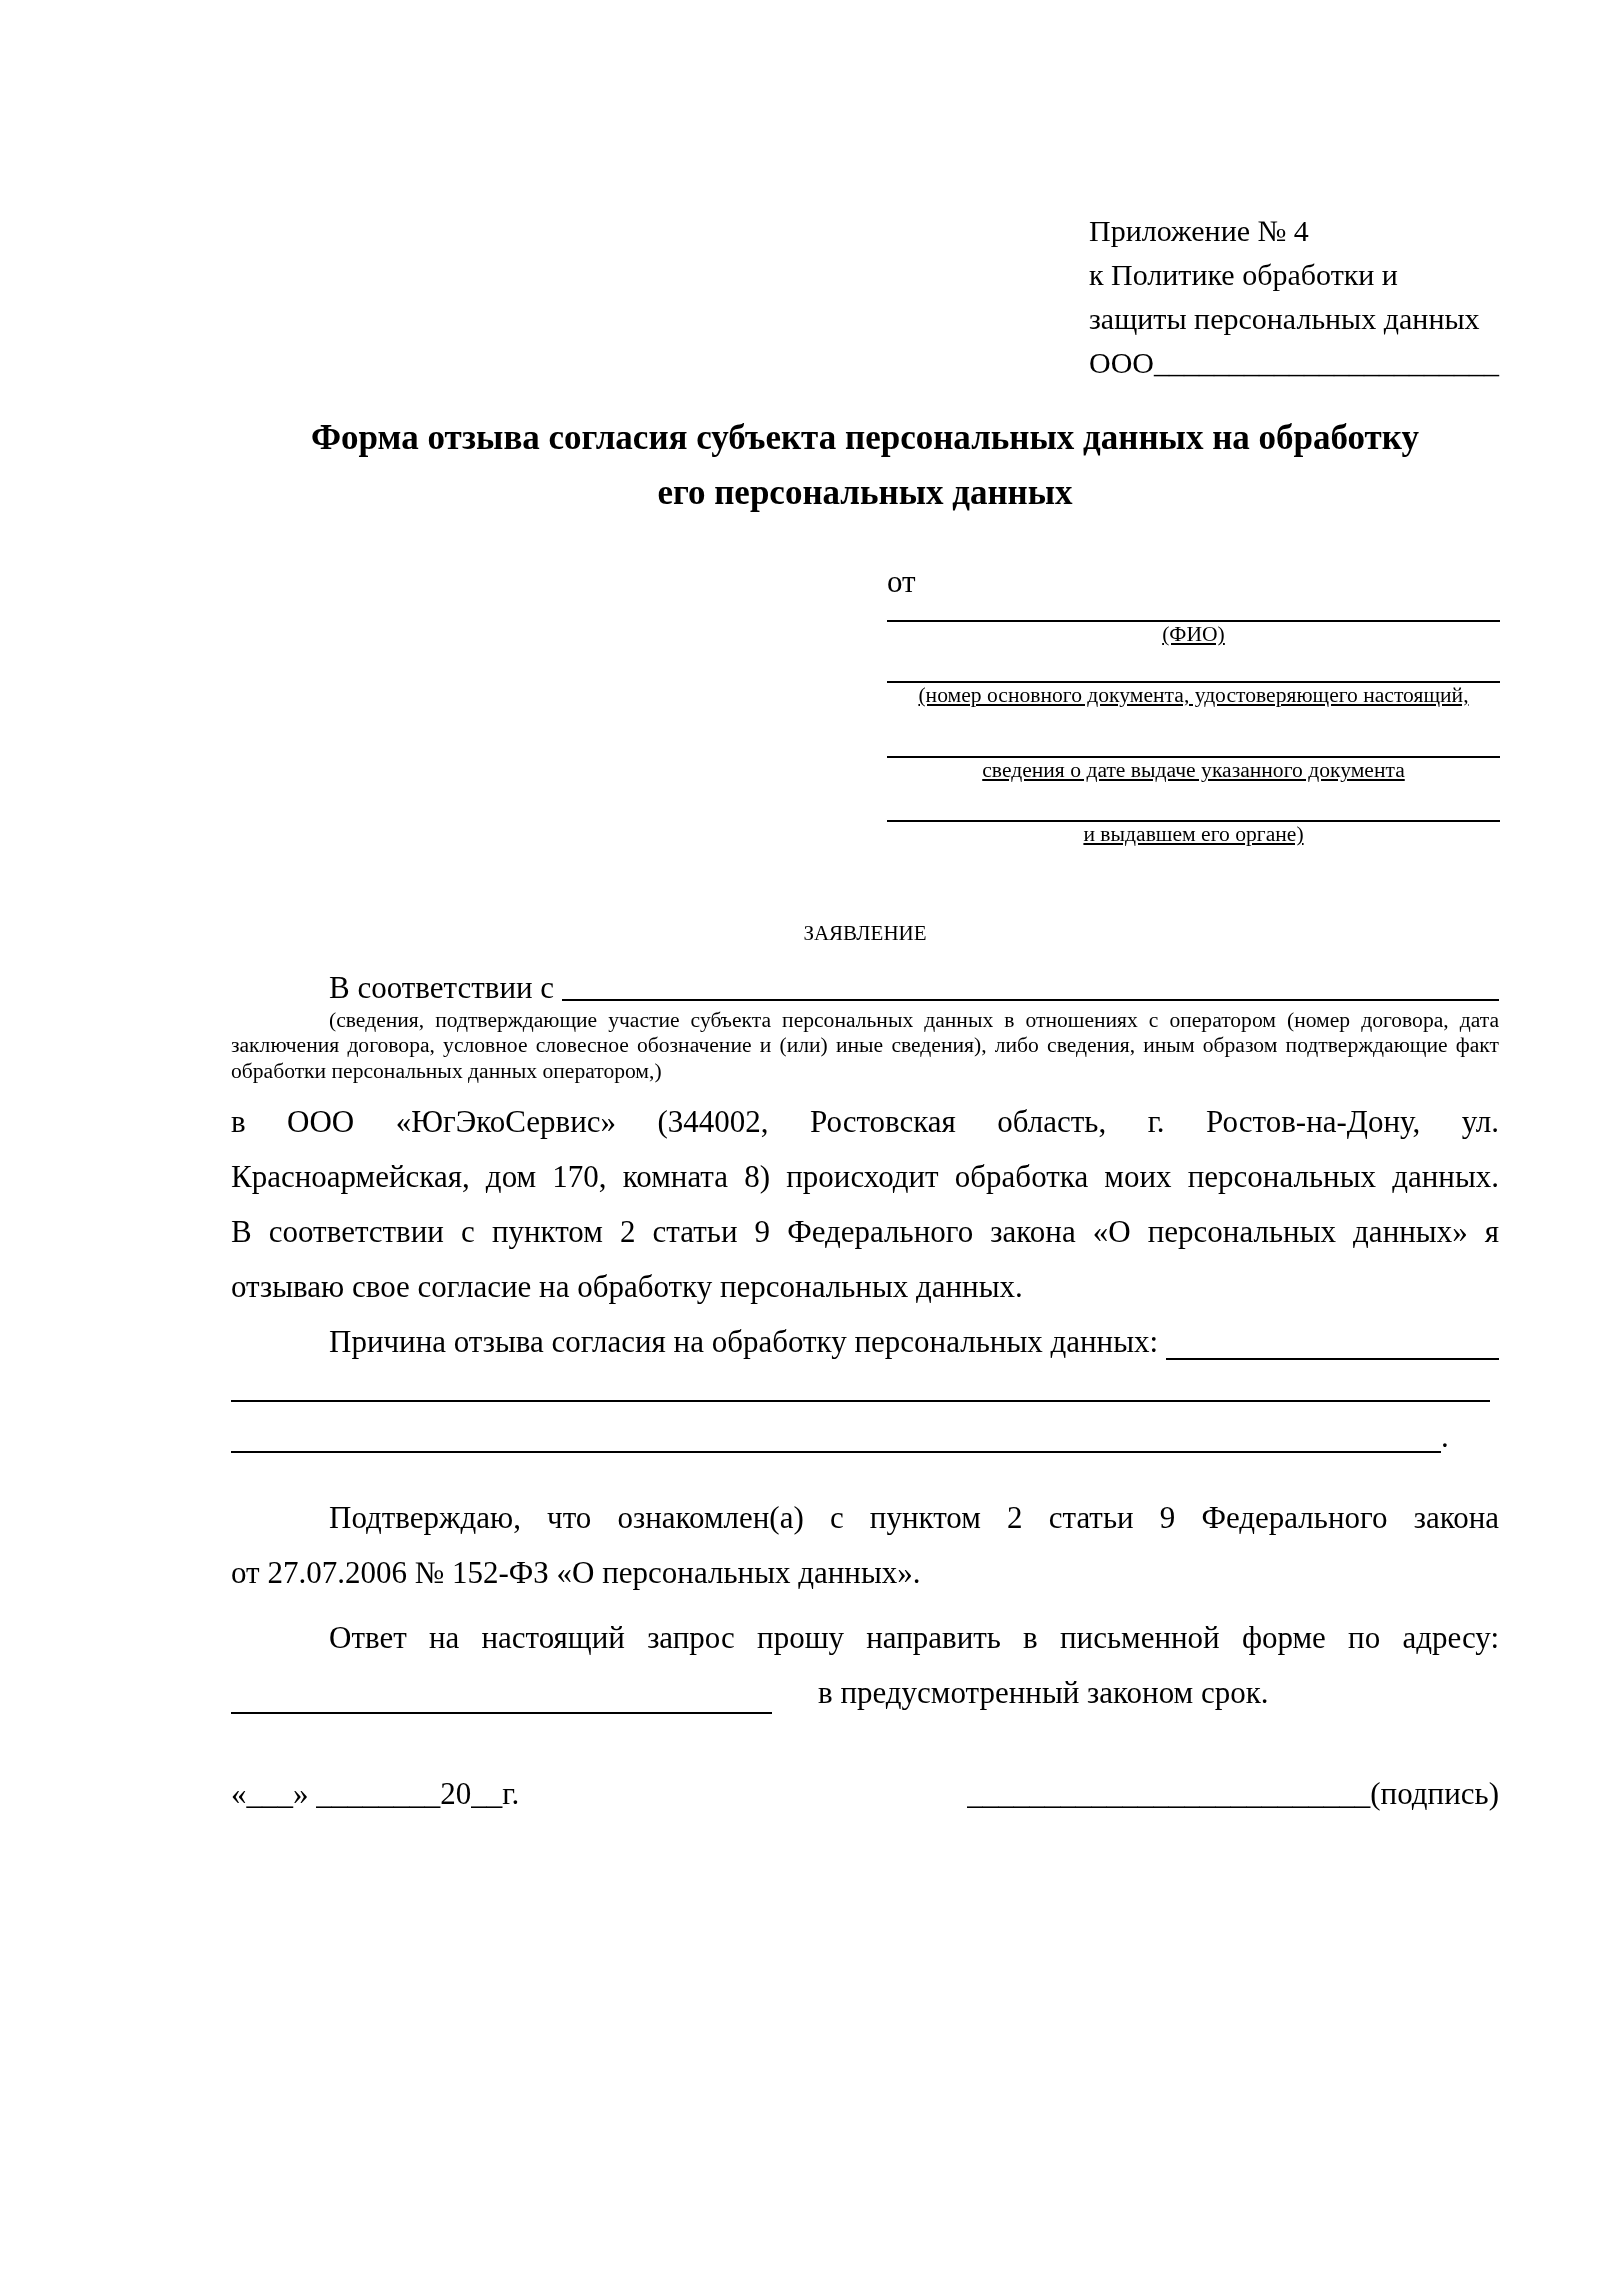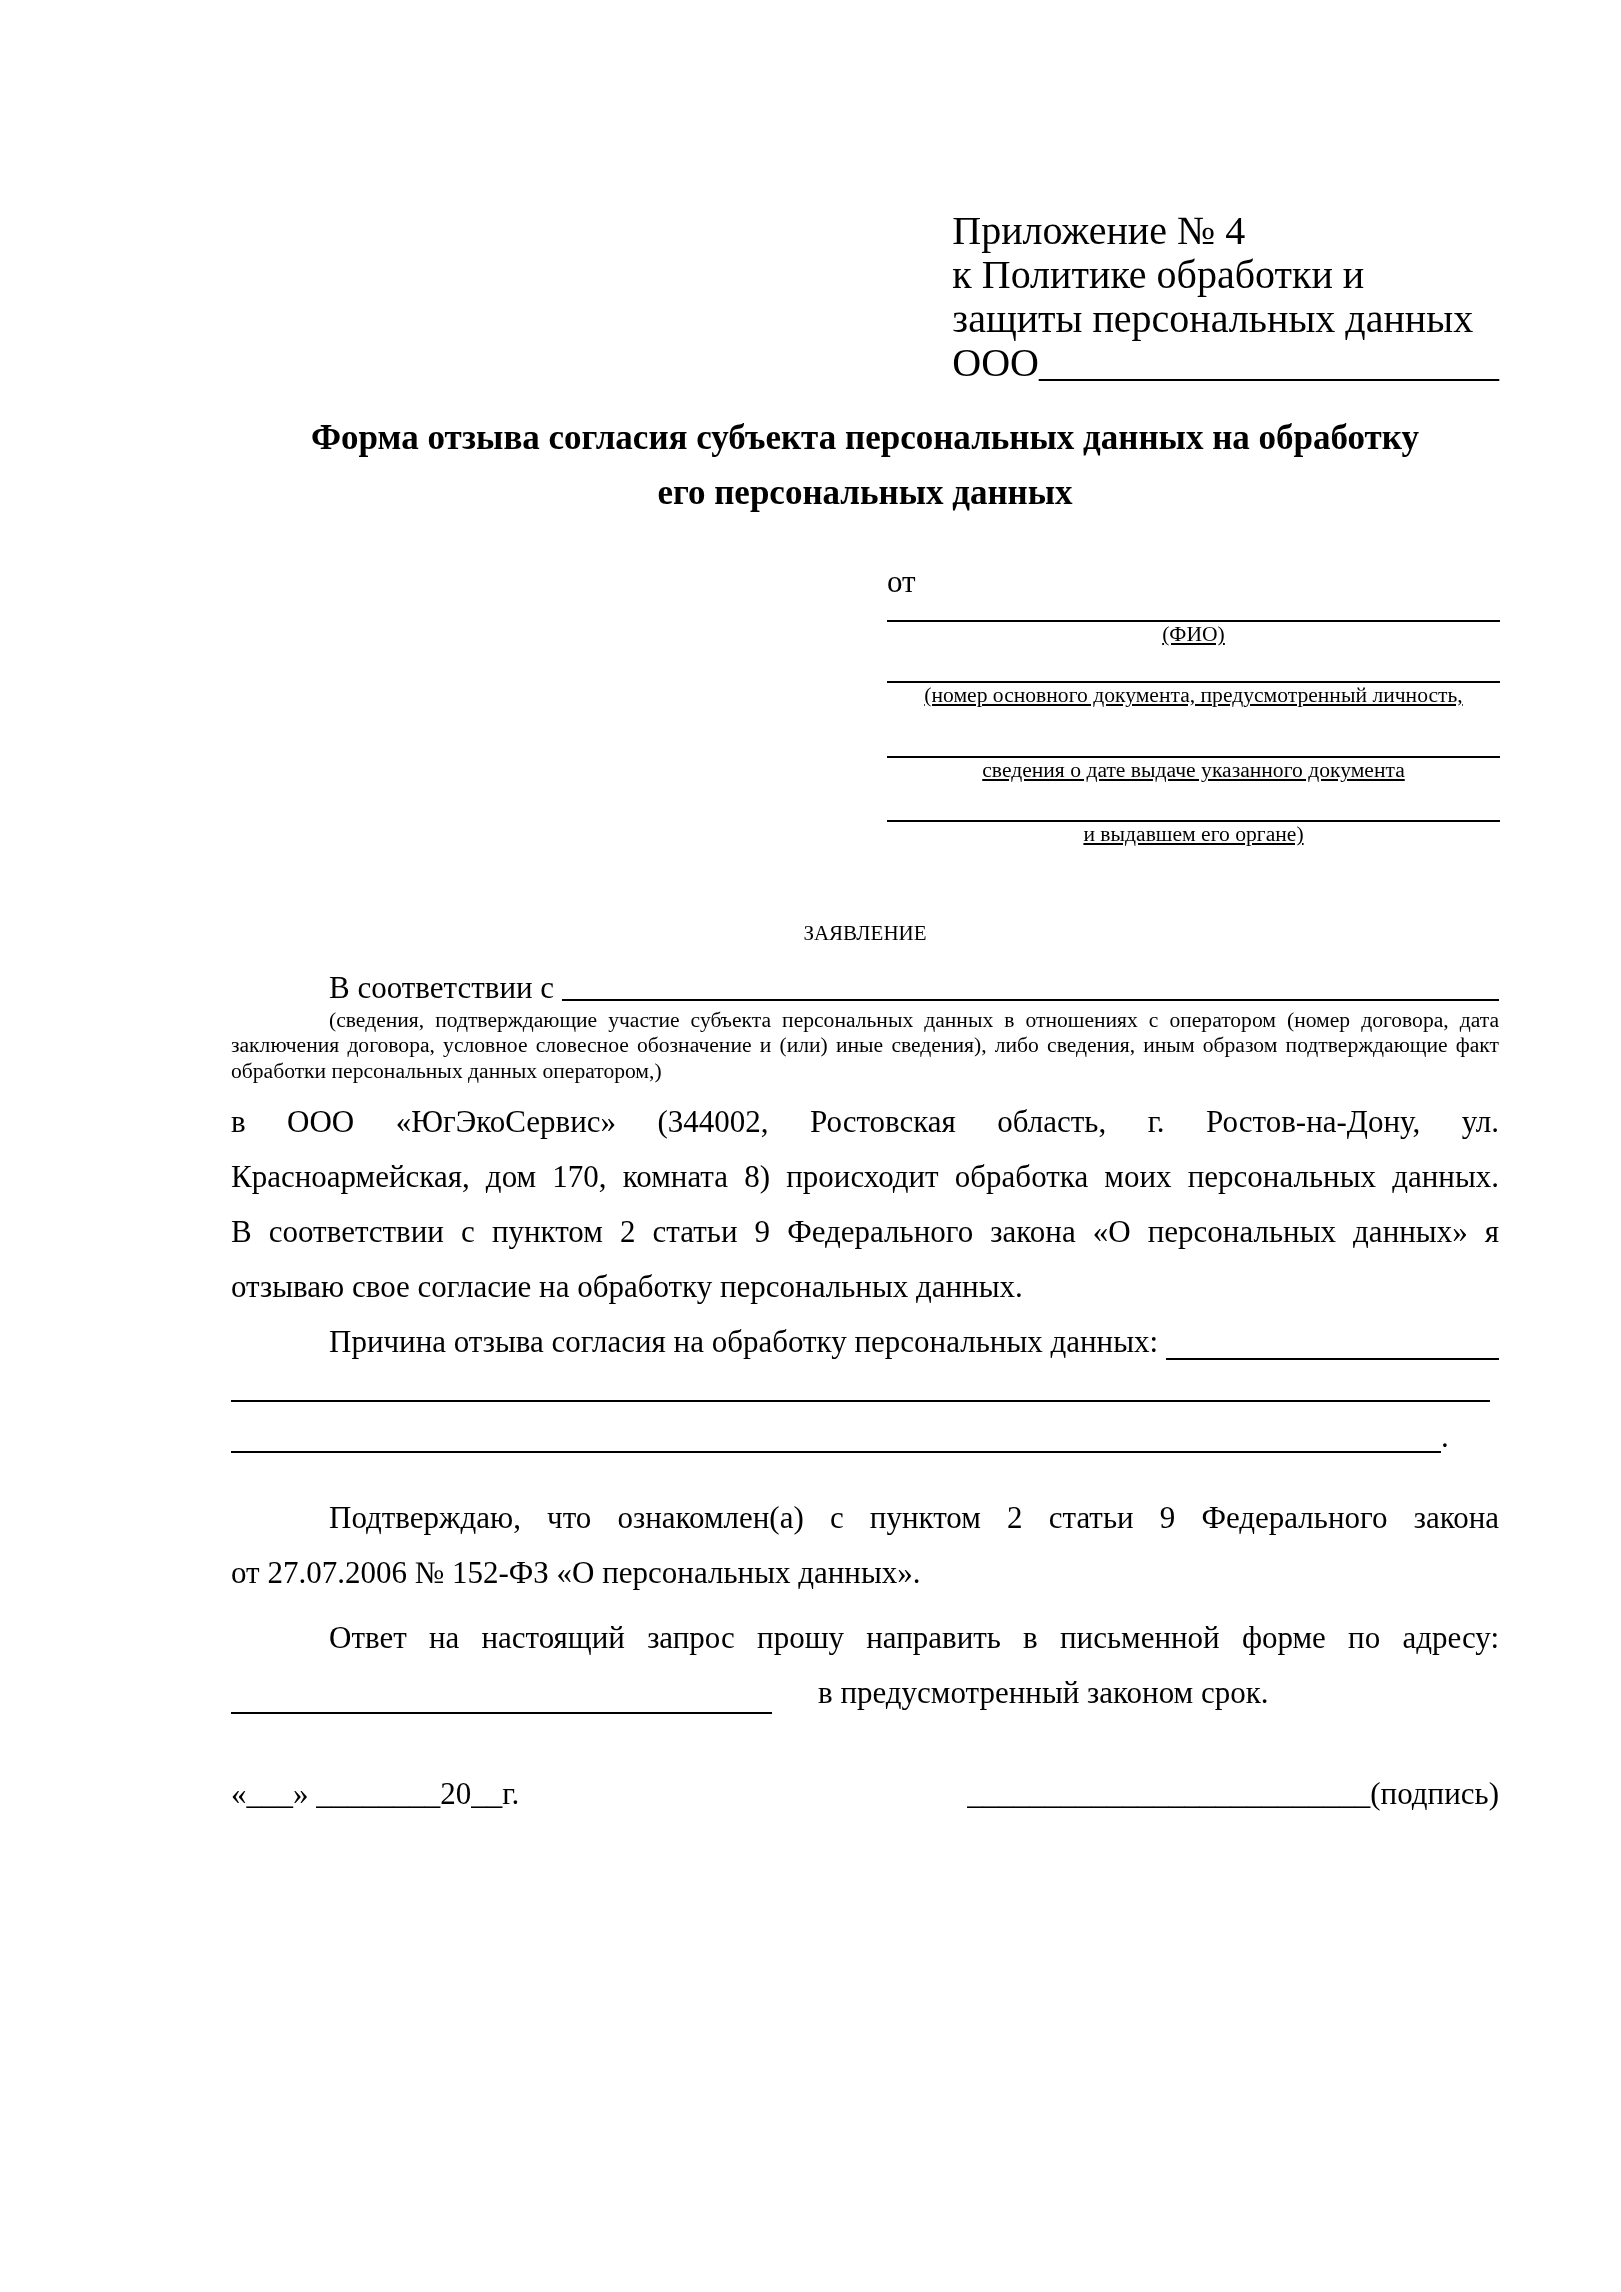--- a/index.html
+++ b/index.html
@@ -13,21 +13,21 @@
     font-family: "Liberation Serif", "DejaVu Serif", serif;
     font-size: 31px;
     padding: 209px 122px 0 231px;
     overflow: hidden;
   }
 
   
   .appendix {
     width: max-content;
     margin-left: auto;
-    font-size: 40px;
+    font-size: 30px;
     line-height: 44px;
     text-align: left;
   }
 
   
   .title {
     margin-top: 24.5px;
     text-align: center;
     font-weight: bold;
     font-size: 35px;
@@ -137,21 +137,21 @@
     <div>его персональных данных</div>
   </div>
 
   <div class="addressee">
     <div class="from">от</div>
 
     <div class="blankline bl-1"></div>
     <div class="caption">(ФИО)</div>
 
     <div class="blankline bl-2"></div>
-    <div class="caption">(номер основного документа, предусмотренный личность,</div>
+    <div class="caption">(номер основного документа, удостоверяющего настоящий,</div>
 
     <div class="blankline bl-3"></div>
     <div class="caption">сведения о дате выдаче указанного документа</div>
 
     <div class="blankline bl-4"></div>
     <div class="caption">и выдавшем его органе)</div>
   </div>
 
   <div class="statement-heading">ЗАЯВЛЕНИЕ</div>
 

